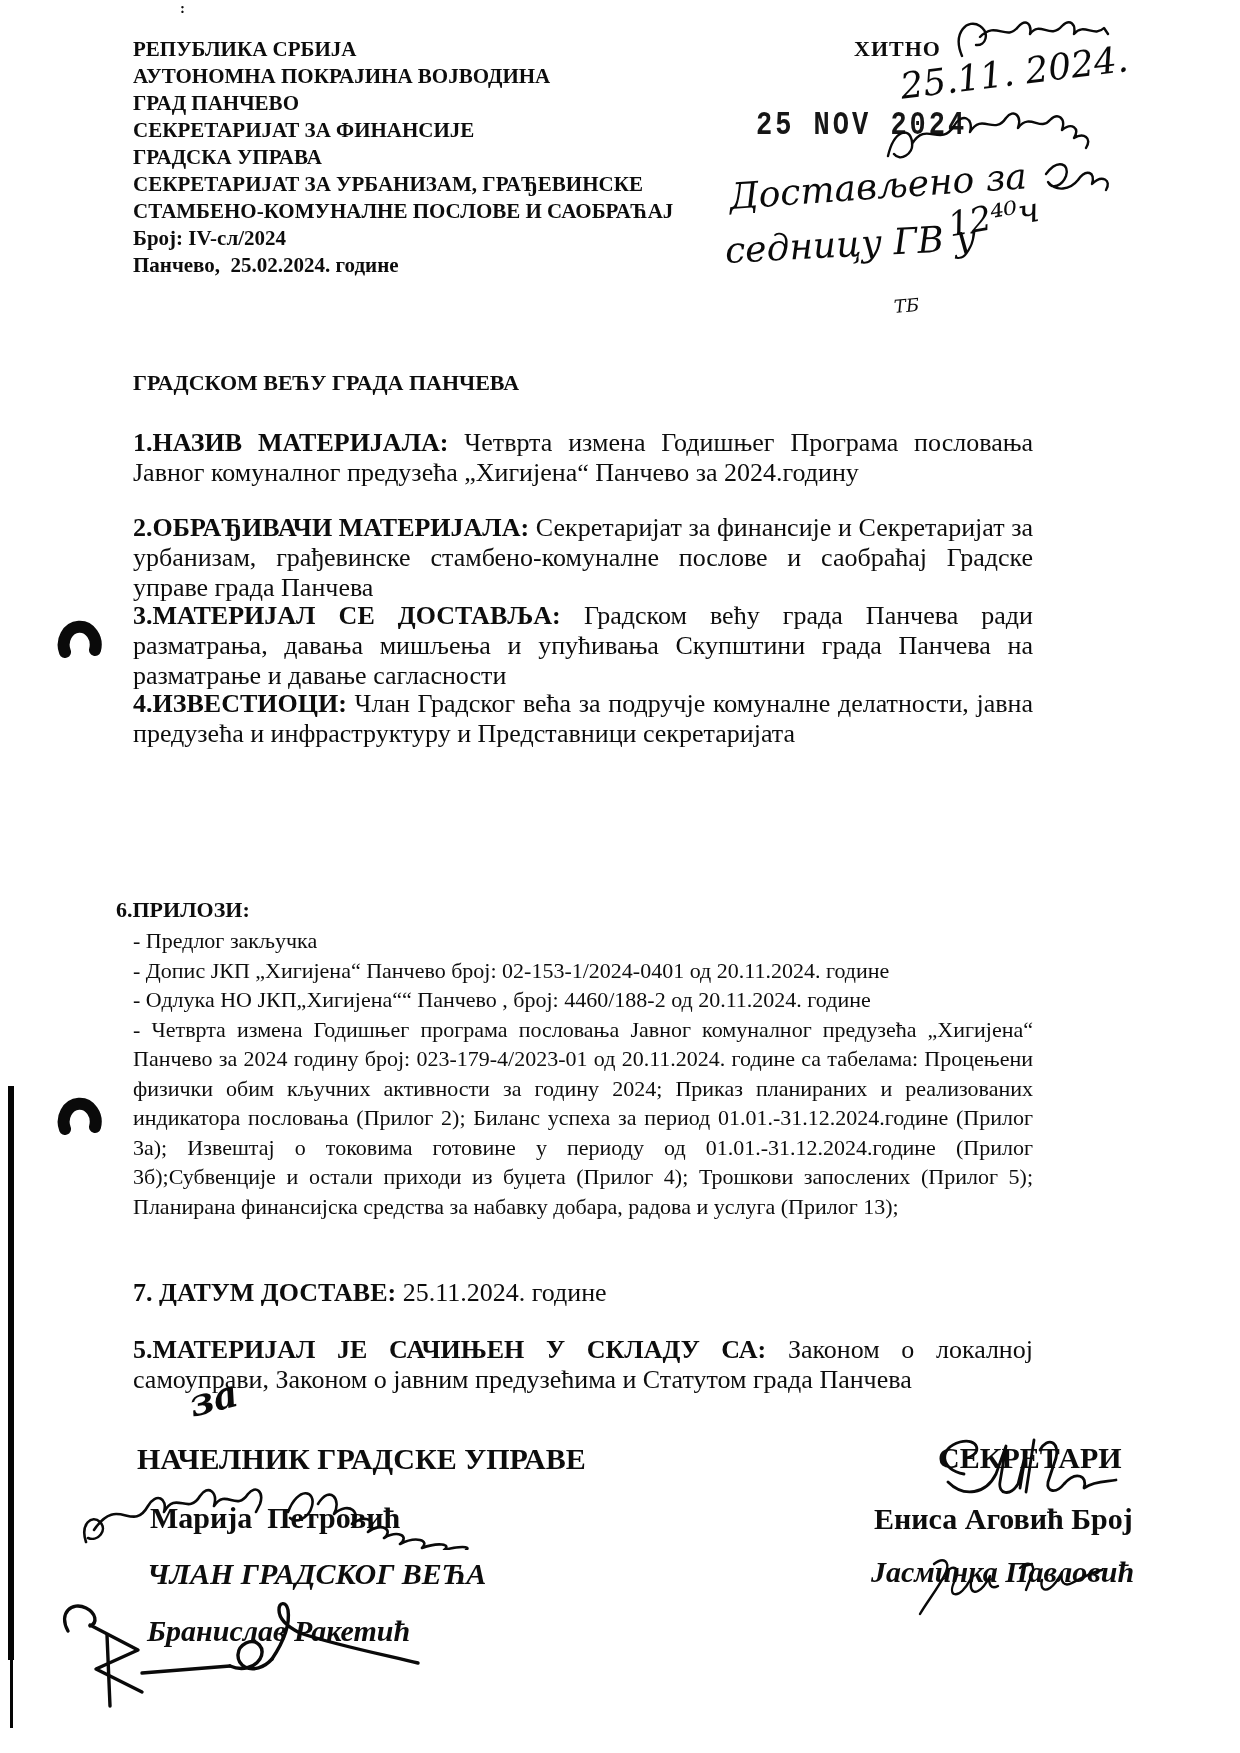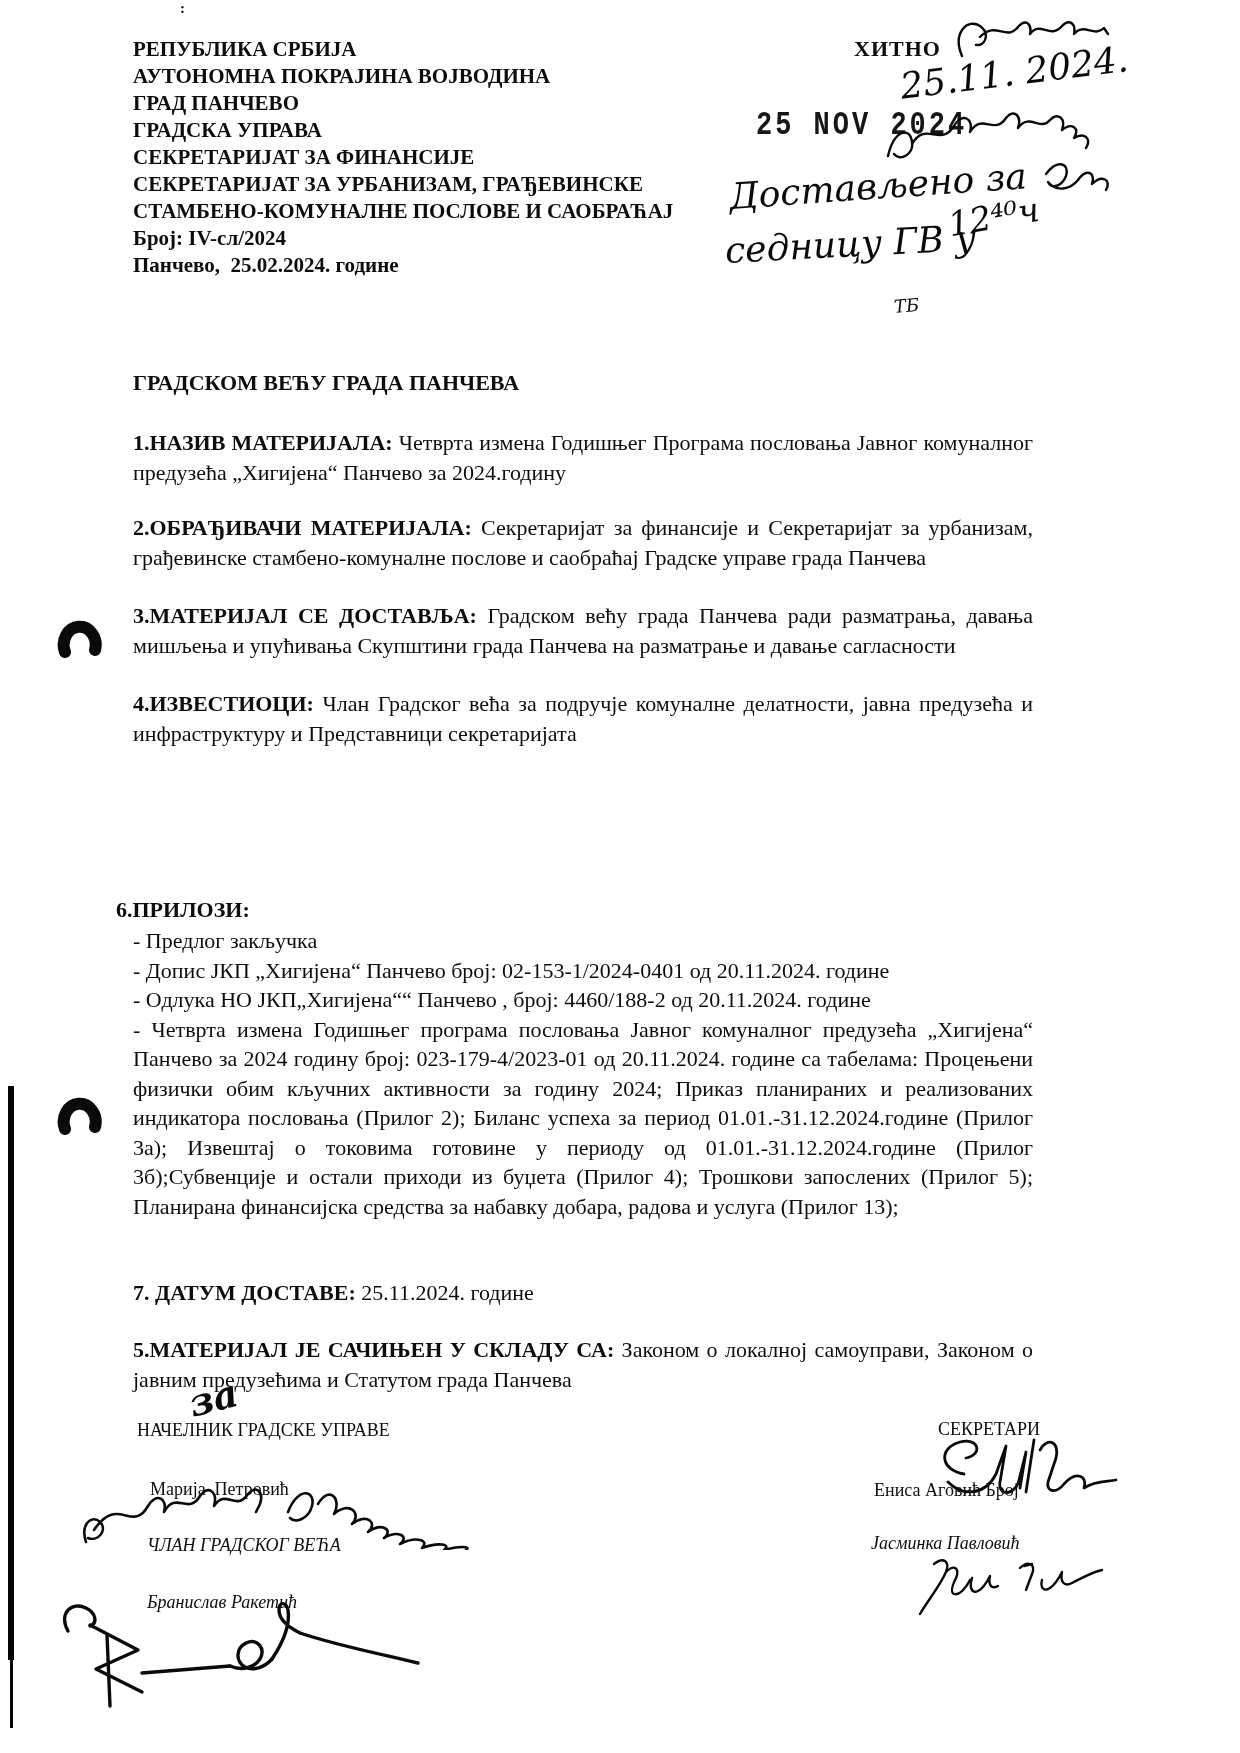--- a/index.html
+++ b/index.html
@@ -1,44 +1,44 @@
 <!DOCTYPE html>
 <html><head>
 <meta charset="utf-8">
 <style>
   html,body{margin:0;padding:0;background:#ffffff;}
   .page{position:relative;width:1240px;height:1753px;background:#fff;
         font-family:"Liberation Serif",serif;color:#0d0d0d;overflow:hidden;}
   .abs{position:absolute;}
   .lh-line{font-weight:bold;font-size:21px;line-height:27px;white-space:pre;}
-  .body-sec{width:900px;font-size:22px;line-height:30px;text-align:justify;margin:0;}
+  .body-sec{width:900px;font-size:26px;line-height:30px;text-align:justify;margin:0;}
   .body-sec b{font-weight:bold;}
   .att p{width:900px;font-size:22px;line-height:29.5px;text-align:justify;margin:0;}
   .bold22{font-size:22px;font-weight:bold;}
-  .sig{font-size:18px;font-weight:normal;white-space:pre;}
+  .sig{font-size:30px;font-weight:bold;white-space:pre;margin-top:22px;}
   .sig.it{font-style:italic;}
   .hw{font-family:"DejaVu Serif",serif;font-style:italic;white-space:nowrap;color:#0a0a0a;}
   .stamp{font-family:"Liberation Mono",monospace;font-weight:bold;font-size:27px;
          letter-spacing:3px;color:#161616;transform:scaleY(1.25);transform-origin:left top;}
   .scrib path{fill:none;stroke:#0a0a0a;stroke-linecap:round;stroke-linejoin:round;}
   .edgebar{background:#050505;}
 </style>
 </head>
 <body>
 
 <div class="page">
 
   <div class="abs" style="left:180px;top:0px;font-size:15px;font-weight:bold;">:</div>
 
   <div class="abs" style="left:133px;top:36px;">
     <div class="lh-line">РЕПУБЛИКА СРБИЈА</div>
     <div class="lh-line">АУТОНОМНА ПОКРАЈИНА ВОЈВОДИНА</div>
     <div class="lh-line">ГРАД ПАНЧЕВО</div>
+    <div class="lh-line">СЕКРЕТАРИЈАТ ЗА ФИНАНСИЈЕ</div>
     <div class="lh-line">ГРАДСКА УПРАВА</div>
-    <div class="lh-line">СЕКРЕТАРИЈАТ ЗА ФИНАНСИЈЕ</div>
     <div class="lh-line">СЕКРЕТАРИЈАТ ЗА УРБАНИЗАМ, ГРАЂЕВИНСКЕ</div>
     <div class="lh-line">СТАМБЕНО-КОМУНАЛНЕ ПОСЛОВЕ И САОБРАЋАЈ</div>
     <div class="lh-line">Број: IV-сл/2024</div>
     <div class="lh-line">Панчево,  25.02.2024. године</div>
   </div>
 
   <div class="abs bold22" style="left:854px;top:36px;letter-spacing:1px;">ХИТНО</div>
 
   <svg class="abs scrib" style="left:948px;top:12px;" width="165" height="58" viewBox="0 0 165 58">
     <path d="M14,44 C4,20 20,6 32,14 C42,21 38,34 28,33 M32,25 C48,8 58,30 70,15 C78,6 84,12 82,22 C92,8 102,28 114,14 C122,6 128,12 126,22 C136,10 146,26 156,16 L160,22" stroke-width="2.4"></path>

